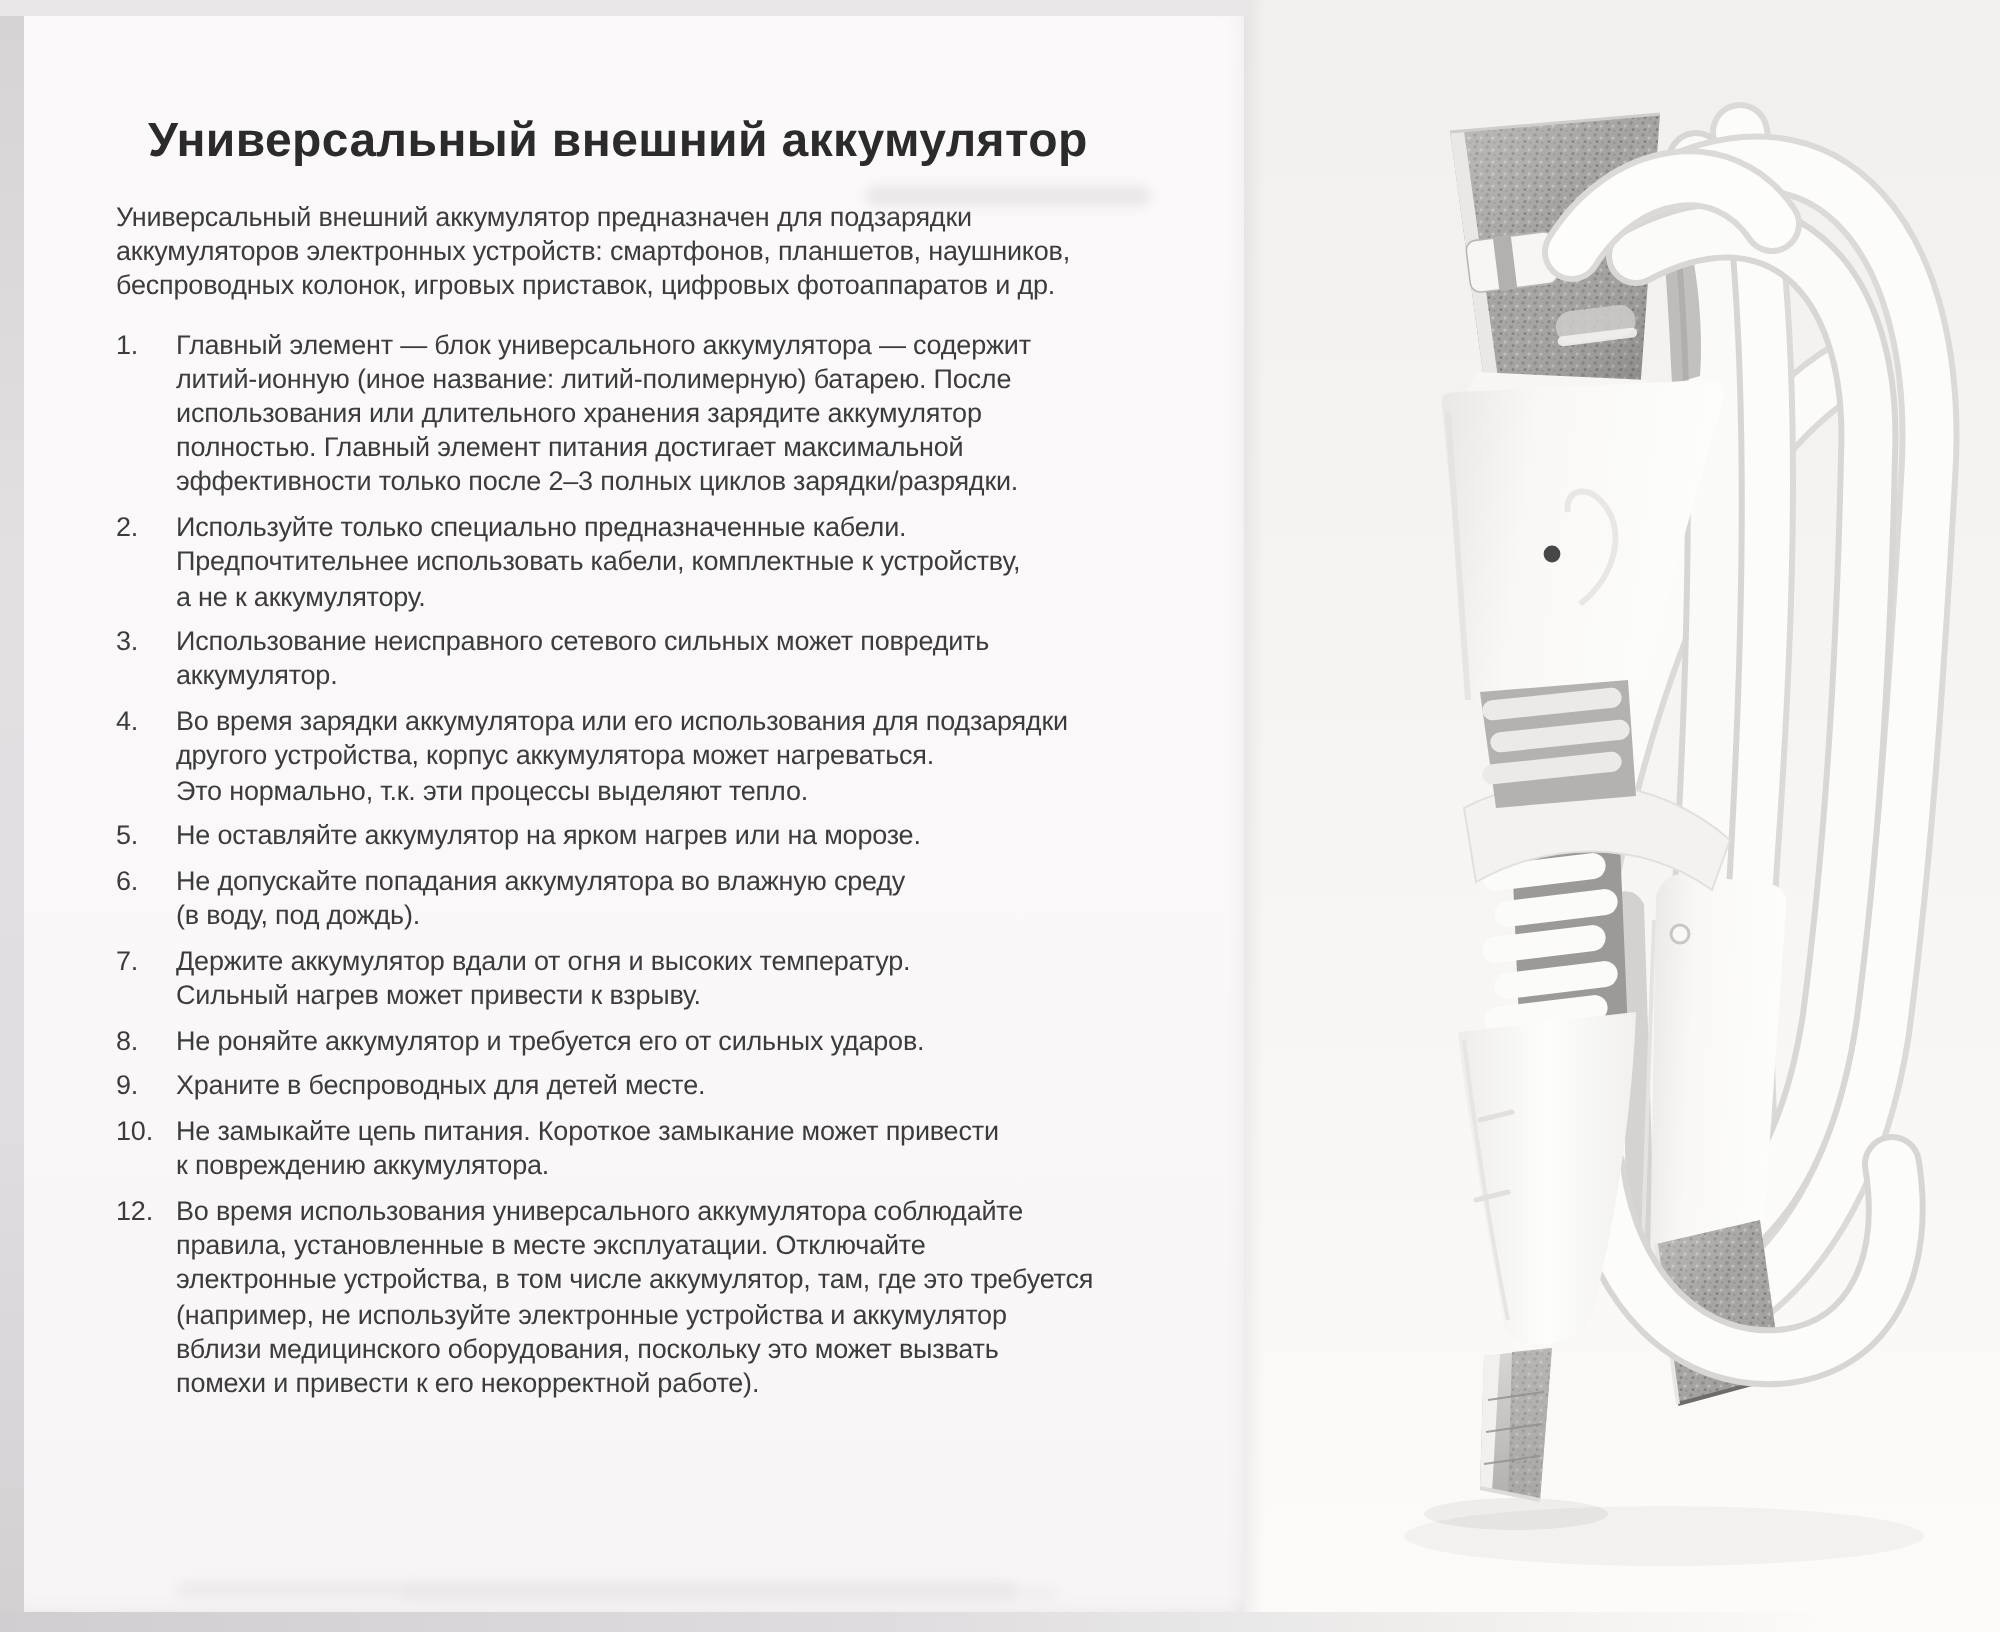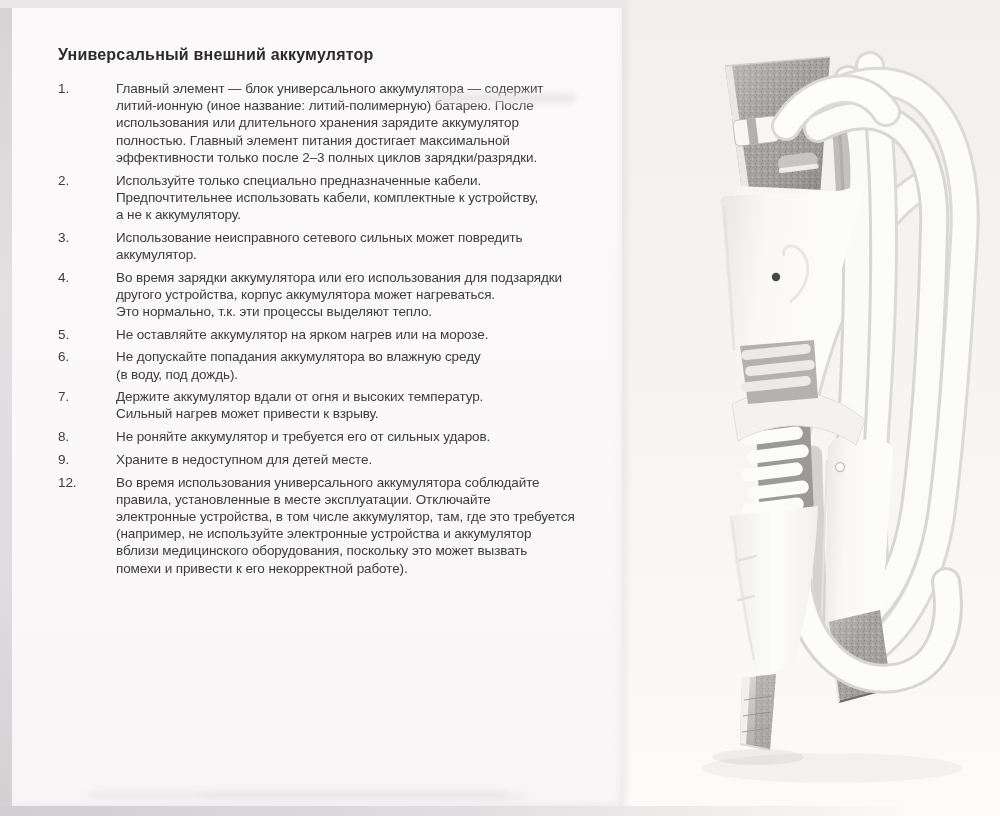--- a/index.html
+++ b/index.html
@@ -19,28 +19,28 @@
   .bottom-strip{position:absolute;left:0;top:806px;width:1000px;height:10px;
     background:linear-gradient(90deg,#d0ced0,#dfdddf 45%,#eeedec 70%,rgba(244,243,241,0) 92%);}
   
   .paper{
     position:absolute;left:12px;top:8px;width:610px;height:798px;box-sizing:border-box;
     padding:33px 24px 0 46px;
     background:linear-gradient(180deg,#fbf9fa,#faf8f8 55%,#f7f5f5);
     box-shadow:inset -7px 0 12px -8px rgba(0,0,0,.07), inset 0 -8px 12px -9px rgba(0,0,0,.06);
     color:#3c3c3c;
   }
-  .doc-title{margin:0;font-size:16px;line-height:27px;font-weight:bold;color:#2b2b2b;letter-spacing:.2px;}
+  .doc-title{margin:16px;font-size:24px;line-height:27px;font-weight:bold;color:#2b2b2b;letter-spacing:.2px;}
   .doc-subtitle{margin:24px 0 0;font-size:15px;line-height:18px;font-weight:bold;color:#2d2d2d;}
   .doc-intro{margin:13px 0 0;font-size:13.5px;line-height:17.2px;letter-spacing:-.1px;white-space:pre-line;}
   ol.safety{margin:12px 0 0;padding:0;list-style:none;}
   ol.safety li{display:grid;grid-template-columns:30px 1fr;margin:0 0 5.5px;
     font-size:13.5px;line-height:17.2px;letter-spacing:-.1px;}
   .item-num{color:#3c3c3c;}
-  .item-text{white-space:pre-line;padding-right:2px;margin-left:28px;}
+  .item-text{white-space:pre-line;padding-right:2px;}
   
   .ghost{position:absolute;background:#e4e1e1;filter:blur(3px);border-radius:4px;pointer-events:none;}
   .ghost-1{left:433px;top:93px;width:142px;height:10px;opacity:.75;}
   .ghost-2{left:88px;top:791px;width:420px;height:8px;opacity:.55;}
   .ghost-3{left:200px;top:793px;width:330px;height:7px;opacity:.35;}
 </style>
 </head>
 <body>
 
 <div class="photo-panel">
@@ -181,20 +181,23 @@
     </g>
   </svg>
 </div>
 
 <div class="left-strip"></div>
 <div class="top-strip"></div>
 <div class="bottom-strip"></div>
 
 <div class="paper">
   <h1 class="doc-title">Универсальный внешний аккумулятор</h1>
+  <div class="doc-intro">Универсальный внешний аккумулятор предназначен для подзарядки
+аккумуляторов электронных устройств: смартфонов, планшетов, наушников,
+беспроводных колонок, игровых приставок, цифровых фотоаппаратов и др.</div>
   <ol class="safety">
   <li>
     <span class="item-num">1.</span>
     <span class="item-text">Главный элемент — блок универсального аккумулятора — содержит
 литий-ионную (иное название: литий-полимерную) батарею. После
 использования или длительного хранения зарядите аккумулятор
 полностью. Главный элемент питания достигает максимальной
 эффективности только после 2–3 полных циклов зарядки/разрядки.</span>
   </li>
 
@@ -235,23 +238,28 @@
 Сильный нагрев может привести к взрыву.</span>
   </li>
 
   <li>
     <span class="item-num">8.</span>
     <span class="item-text">Не роняйте аккумулятор и требуется его от сильных ударов.</span>
   </li>
 
   <li>
     <span class="item-num">9.</span>
-    <span class="item-text">Храните в недоступном для детей месте.</span>
-  </li>
-
+    <span class="item-text">Храните в беспроводных для детей месте.</span>
+  </li>
+
+  <li>
+    <span class="item-num">10.</span>
+    <span class="item-text">Не замыкайте цепь питания. Короткое замыкание может привести
+к повреждению аккумулятора.</span>
+  </li>
 
 
   <li>
     <span class="item-num">12.</span>
     <span class="item-text">Во время использования универсального аккумулятора соблюдайте
 правила, установленные в месте эксплуатации. Отключайте
 электронные устройства, в том числе аккумулятор, там, где это требуется
 (например, не используйте электронные устройства и аккумулятор
 вблизи медицинского оборудования, поскольку это может вызвать
 помехи и привести к его некорректной работе).</span>

